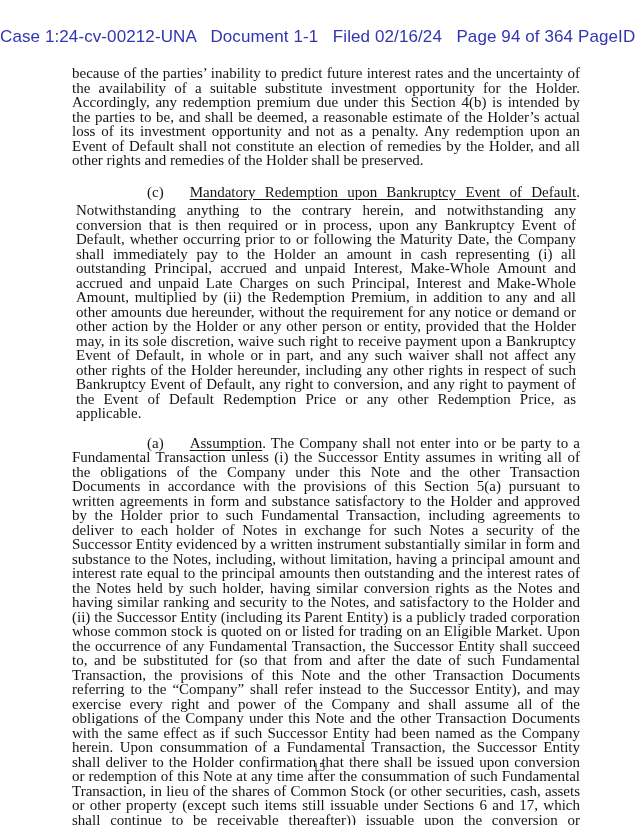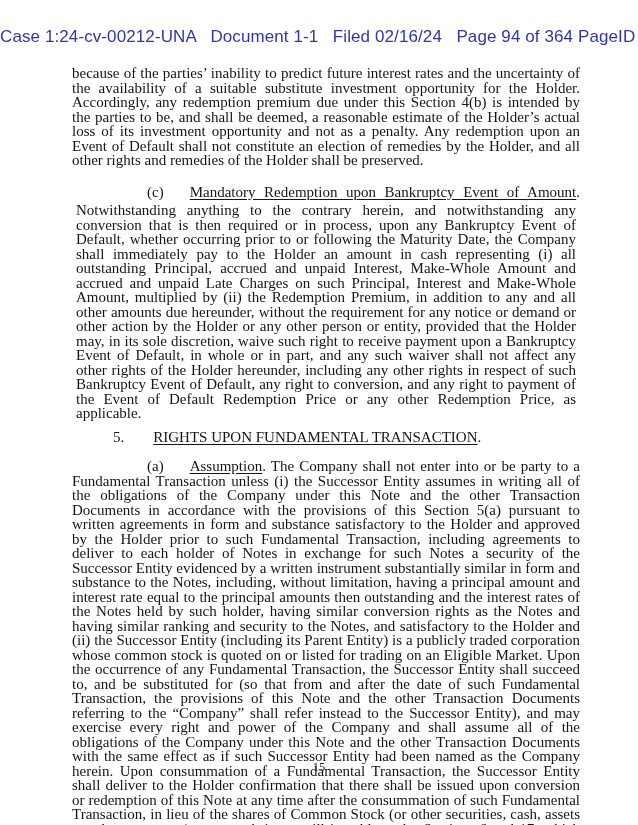--- a/index.html
+++ b/index.html
@@ -78,25 +78,24 @@
 <body>
 
 <div class="page">
 
   <div class="stamp">Case 1:24-cv-00212-UNA   Document 1-1   Filed 02/16/24   Page 94 of 364 PageID #: 127</div>
 
   <div class="content">
 
     <p class="par">because of the parties’ inability to predict future interest rates and the uncertainty of the availability of a suitable substitute investment opportunity for the Holder.  Accordingly, any redemption premium due under this Section 4(b) is intended by the parties to be, and shall be deemed, a reasonable estimate of the Holder’s actual loss of its investment opportunity and not as a penalty. Any redemption upon an Event of Default shall not constitute an election of remedies by the Holder, and all other rights and remedies of the Holder shall be preserved.</p>
 
-    <p class="par-c-first"><span class="tab-indent-1in"></span><span>(c)</span><span class="tab-gap-sub"></span><span class="u">Mandatory Redemption upon Bankruptcy Event of Amount</span><span>.</span></p>
+    <p class="par-c-first"><span class="tab-indent-1in"></span><span>(c)</span><span class="tab-gap-sub"></span><span class="u">Mandatory Redemption upon Bankruptcy Event of Default</span><span>.</span></p>
 
     <p class="par-c-rest">Notwithstanding anything to the contrary herein, and notwithstanding any conversion that is then required or in process, upon any Bankruptcy Event of Default, whether occurring prior to or following the Maturity Date, the Company shall immediately pay to the Holder an amount in cash representing (i) all outstanding Principal, accrued and unpaid Interest, Make-Whole Amount and accrued and unpaid Late Charges on such Principal, Interest and Make-Whole Amount, multiplied by (ii) the Redemption Premium, in addition to any and all other amounts due hereunder, without the requirement for any notice or demand or other action by the Holder or any other person or entity, provided that the Holder may, in its sole discretion, waive such right to receive payment upon a Bankruptcy Event of Default, in whole or in part, and any such waiver shall not affect any other rights of the Holder hereunder, including any other rights in respect of such Bankruptcy Event of Default, any right to conversion, and any right to payment of the Event of Default Redemption Price or any other Redemption Price, as applicable.</p>
 
-    <p class="sec-heading"><span class="tab-indent-num"></span><span>5.</span><span class="tab-gap-num"></span><span class="u">RIGHTS UPON FUNDAMENTAL TRANSACTION</span><span>.</span></p>
 
     <p class="par-a"><span class="tab-indent-1in"></span><span>(a)</span><span class="tab-gap-sub"></span><span class="u">Assumption</span><span>.</span> <span>The Company shall not enter into or be party to a Fundamental Transaction unless (i) the Successor Entity assumes in writing all of the obligations of the Company under this Note and the other Transaction Documents in accordance with the provisions of this Section 5(a) pursuant to written agreements in form and substance satisfactory to the Holder and approved by the Holder prior to such Fundamental Transaction, including agreements to deliver to each holder of Notes in exchange for such Notes a security of the Successor Entity evidenced by a written instrument substantially similar in form and substance to the Notes, including, without limitation, having a principal amount and interest rate equal to the principal amounts then outstanding and the interest rates of the Notes held by such holder, having similar conversion rights as the Notes and having similar ranking and security to the Notes, and satisfactory to the Holder and (ii) the Successor Entity (including its Parent Entity) is a publicly traded corporation whose common stock is quoted on or listed for trading on an Eligible Market. Upon the occurrence of any Fundamental Transaction, the Successor Entity shall succeed to, and be substituted for (so that from and after the date of such Fundamental Transaction, the provisions of this Note and the other Transaction Documents referring to the “Company” shall refer instead to the Successor Entity), and may exercise every right and power of the Company and shall assume all of the obligations of the Company under this Note and the other Transaction Documents with the same effect as if such Successor Entity had been named as the Company herein.  Upon consummation of a Fundamental Transaction, the Successor Entity shall deliver to the Holder confirmation that there shall be issued upon conversion or redemption of this Note at any time after the consummation of such Fundamental Transaction, in lieu of the shares of Common Stock (or other securities, cash, assets or other property (except such items still issuable under Sections 6 and 17, which shall continue to be receivable thereafter)) issuable upon the conversion or redemption of the Notes prior to such Fundamental Transaction, such shares of the publicly traded</span></p>
 
   </div>
 
   <div class="footer">15</div>
 
 </div>
 
 </body></html>

